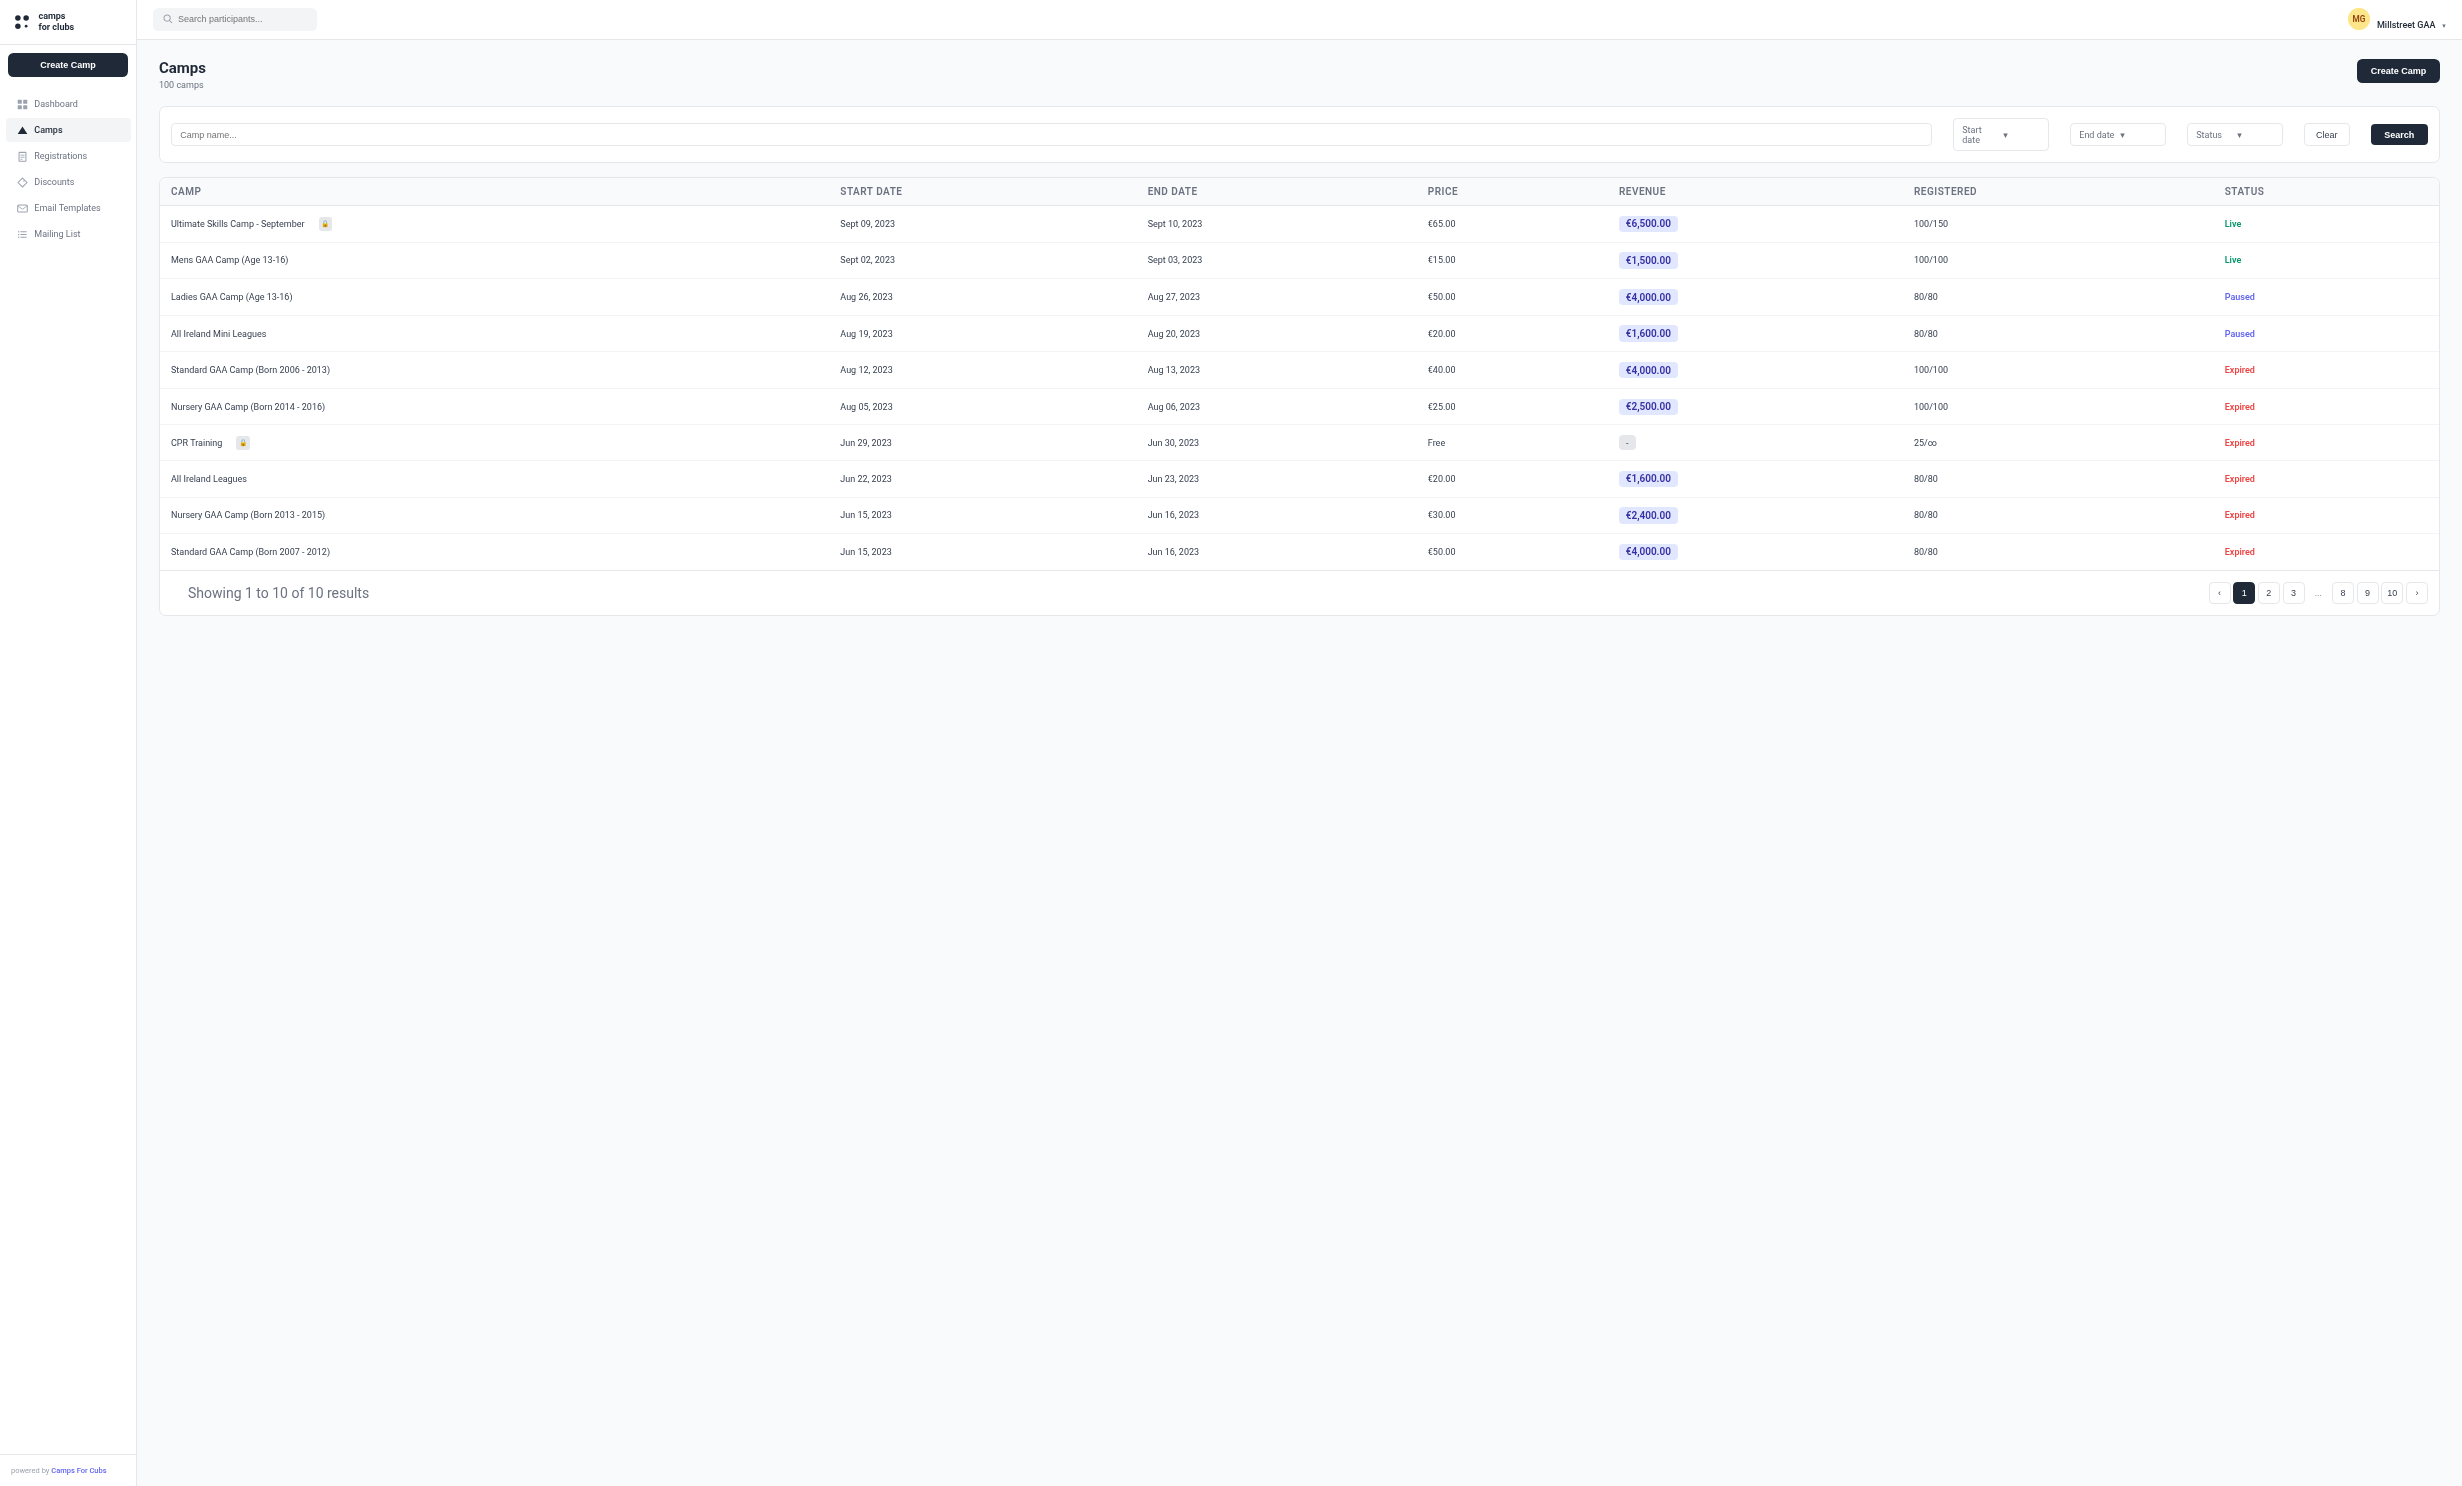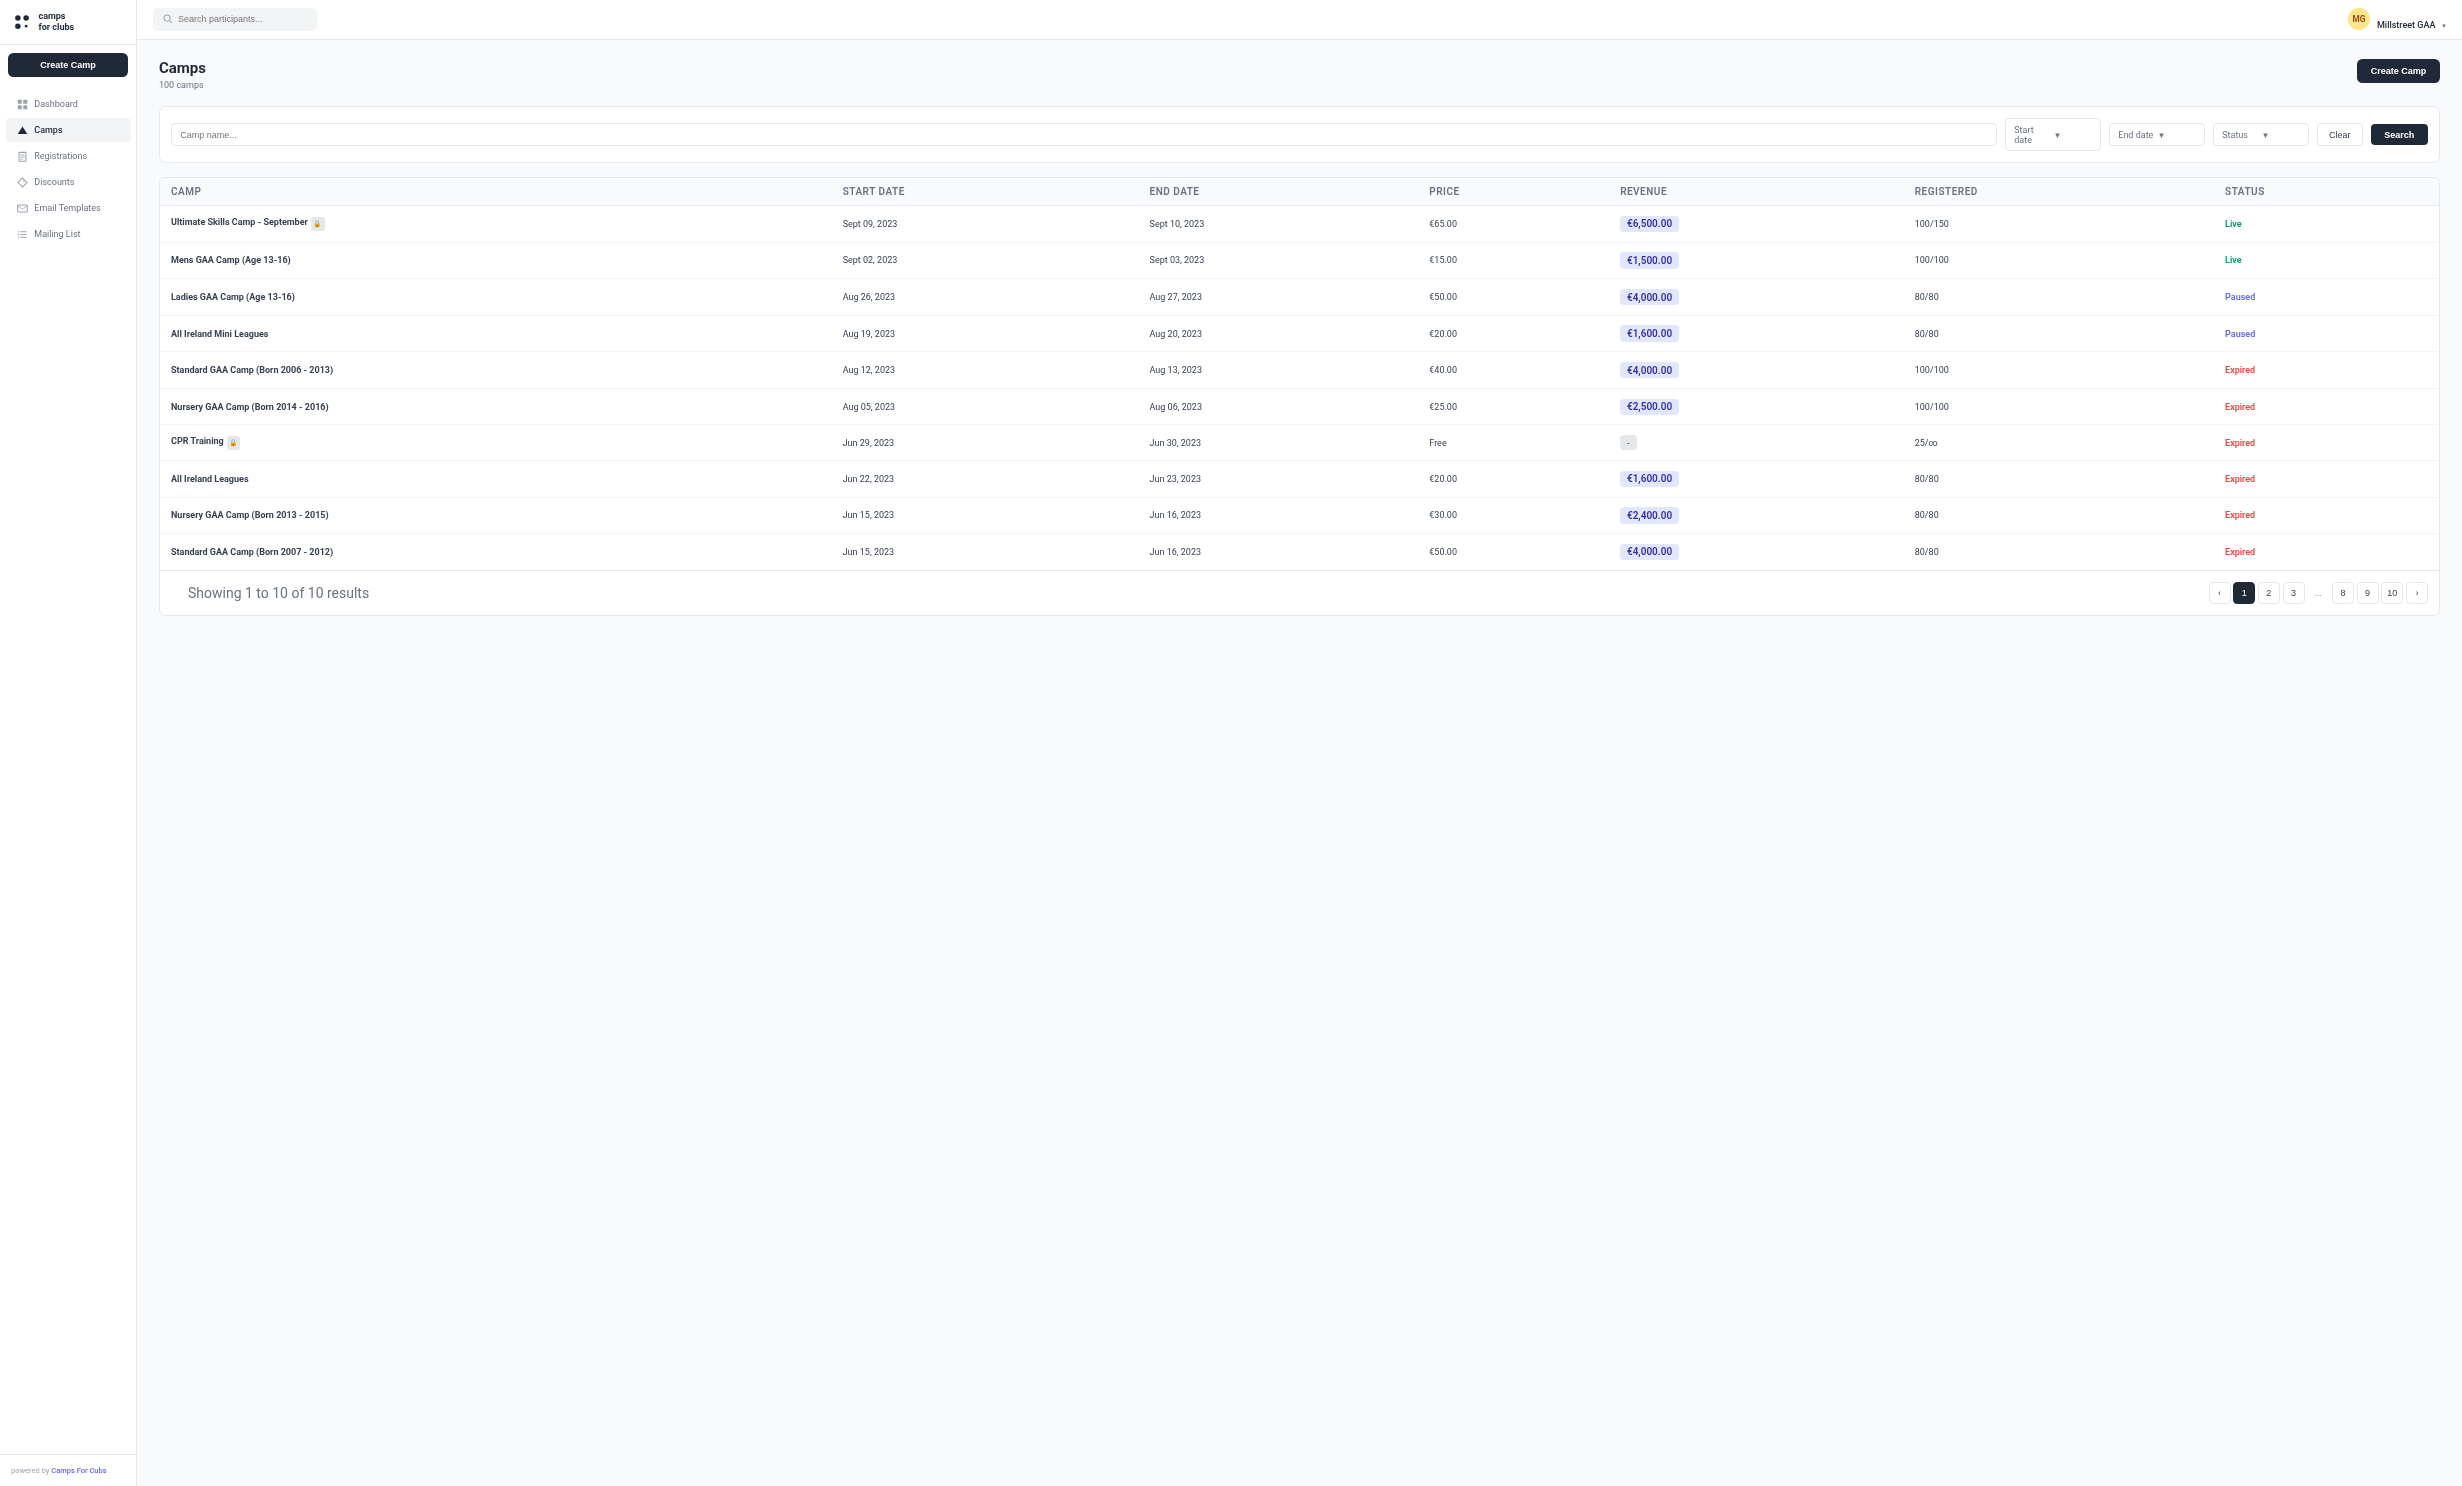--- a/index.html
+++ b/index.html
@@ -28,36 +28,36 @@
     .chevron-down { font-size: 6.8px; color: #6b7280; }
 
     
     .content { flex: 1; overflow-y: auto; padding: 19px 22px; }
     .page-header { display: flex; align-items: flex-start; justify-content: space-between; margin-bottom: 16.4px; }
     .page-title { font-size: 15px; font-weight: 700; color: #1f2937; }
     .page-subtitle { font-size: 9px; color: #6b7280; margin-top: 2.7px; }
     .create-btn { background: #1f2937; color: #fff; border: none; border-radius: 5.5px; padding: 6.8px 13.7px; font-size: 9px; font-weight: 600; cursor: pointer; }
 
     
-    .filters { background: #fff; border: 0.7px solid #e5e7eb; border-radius: 6.8px; padding: 11px; display: flex; align-items: center; gap: 8px; margin-bottom: 13.7px; }
+    .filters { background: #fff; border: 0.7px solid #e5e7eb; border-radius: 6.8px; padding: 11px; display: flex; align-items: center; gap: 21px; margin-bottom: 13.7px; }
     .filter-input { border: 0.7px solid #e5e7eb; border-radius: 4.1px; padding: 5.5px 8.2px; font-size: 9px; color: #9ca3af; flex: 1; outline: none; }
     .filter-select { border: 0.7px solid #e5e7eb; border-radius: 4.1px; padding: 5.5px 8.2px; font-size: 9px; color: #6b7280; display: flex; align-items: center; gap: 4.1px; cursor: pointer; min-width: 96px; background: #fff; }
     .filter-select span { flex: 1; }
     .clear-btn { border: 0.7px solid #e5e7eb; background: #fff; border-radius: 4.1px; padding: 5.5px 11px; font-size: 9px; color: #374151; cursor: pointer; }
     .search-btn { background: #1f2937; color: #fff; border: none; border-radius: 4.1px; padding: 5.5px 13.7px; font-size: 9px; font-weight: 600; cursor: pointer; }
 
     
     .table-container { background: #fff; border: 0.7px solid #e5e7eb; border-radius: 6.8px; overflow: hidden; }
     table { width: 100%; border-collapse: collapse; }
     thead tr { background: #f9fafb; border-bottom: 0.7px solid #e5e7eb; }
     thead th { padding: 8.2px 11px; text-align: left; font-size: 10px; font-weight: 600; color: #6b7280; text-transform: uppercase; letter-spacing: 0.05em; }
     tbody tr { border-bottom: 0.7px solid #f3f4f6; }
     tbody tr:last-child { border-bottom: none; }
     tbody td { padding: 9.6px 11px; font-size: 9px; color: #374151; }
-    .camp-name { display: flex; align-items: flex-start; gap: 3px; font-weight: 700; }
+    .camp-name { display: flex; align-items: center; gap: 14px; font-weight: 400; }
     .lock-icon { display: inline-flex; align-items: center; justify-content: center; background: #e5e7eb; border-radius: 2.7px; width: 13.7px; height: 13.7px; font-size: 6.8px; color: #6b7280; }
     .revenue-badge { background: #e0e7ff; color: #3730a3; border-radius: 4px; padding: 2.7px 6.8px; font-size: 10px; font-weight: 600; display: inline-block; }
     .status-live { color: #059669; font-weight: 600; }
     .status-paused { color: #6366f1; font-weight: 600; }
     .status-expired { color: #ef4444; font-weight: 600; }
     .revenue-dash { background: #e5e7eb; color: #6b7280; border-radius: 4.1px; padding: 2.7px 6.8px; font-size: 8.2px; font-weight: 600; display: inline-block; }
 
     
     .pagination { display: flex; align-items: center; justify-content: space-between; padding: 11px; border-top: 0.7px solid #e5e7eb; }
     .pagination-info { font-size: 14px; color: #6b7280; margin-left: 17px; }

